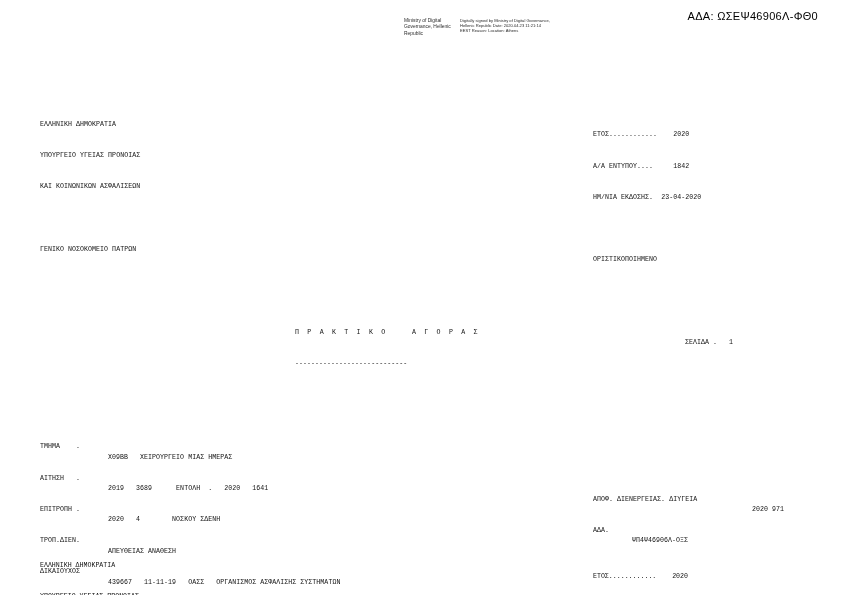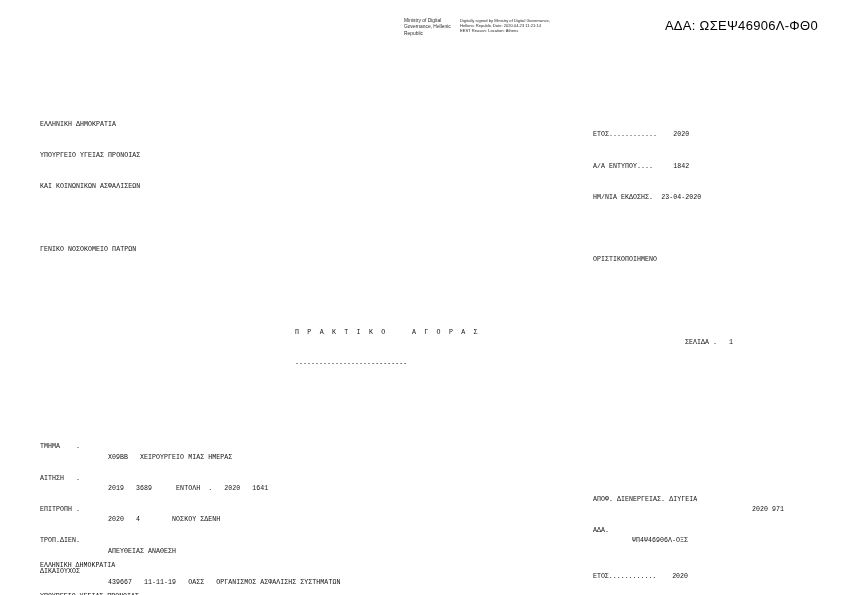--- a/index.html
+++ b/index.html
@@ -18,23 +18,23 @@
   .page {
     position: absolute;
     left: 0; top: 0;
     width: 842px;
     height: 595px;
     background: #ffffff;
   }
   .ada-line {
     position: absolute;
     right: 24px;
-    top: 18px;
+    top: 10px;
     font-family: "Liberation Sans", sans-serif;
-    font-size: 13px;
+    font-size: 11px;
     letter-spacing: 0.3px;
     color: #000;
   }
   .stamp {
     position: absolute;
     left: 404px;
     top: 18px;
     width: 150px;
     font-family: "Liberation Sans", sans-serif;
     font-size: 4.6px;

